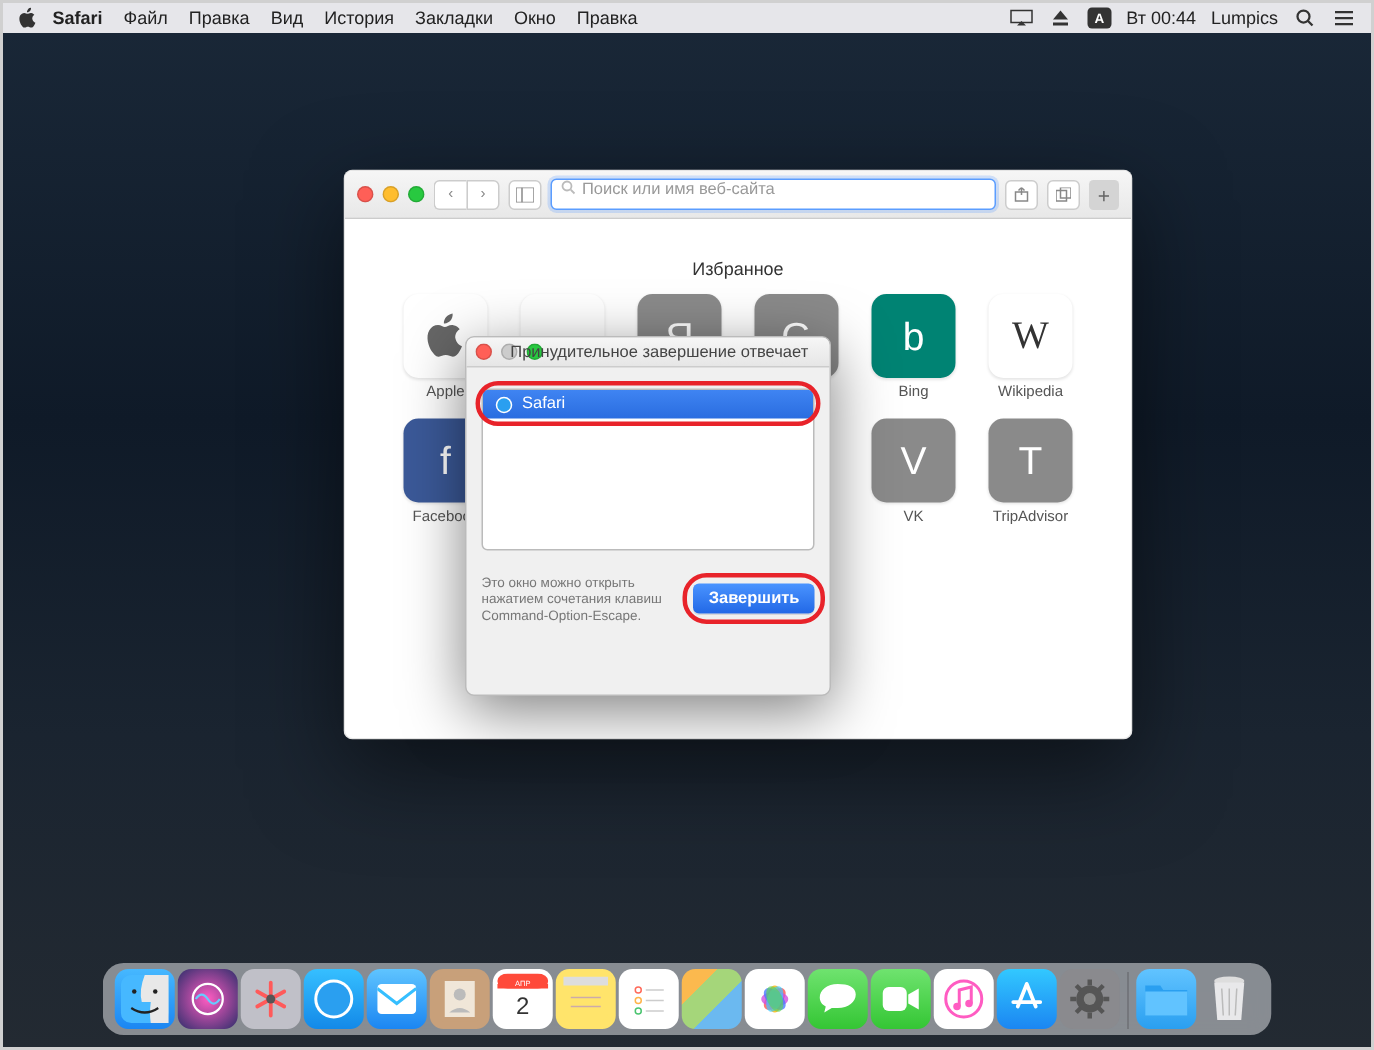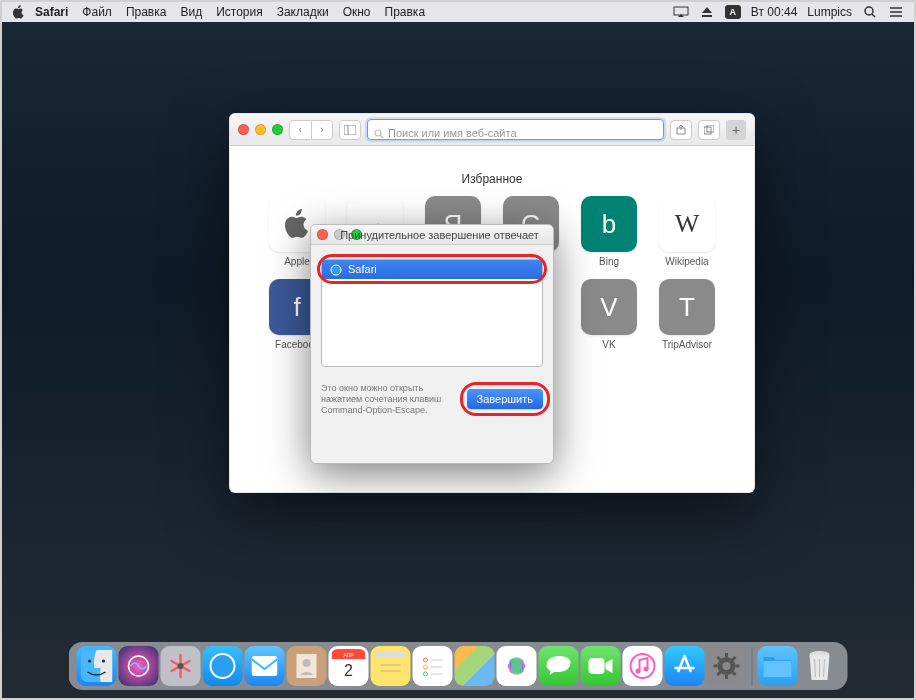--- a/index.html
+++ b/index.html
@@ -38,21 +38,21 @@
   }
   .traffic { display: flex; gap: 6px; }
   .traffic span { width: 11px; height: 11px; border-radius: 50%; display:block; border:1px solid rgba(0,0,0,.15); }
   .tr-red { background:#ff5f57; } .tr-yel{background:#ffbd2e;} .tr-grn{background:#28c940;}
   .safari .navbtn { width:22px; height:20px; border:1px solid #ccc; border-radius:4px; background:#fff; display:inline-flex; align-items:center; justify-content:center; font-size:10px; color:#888;}
   .safari .navpair { display:flex; }
   .safari .navpair .navbtn:first-child{border-radius:4px 0 0 4px; border-right:none;}
   .safari .navpair .navbtn:last-child{border-radius:0 4px 4px 0;}
   .safari .urlbar {
     flex: 1; height: 21px; border: 1px solid #5b9dff; border-radius: 4px;
-    display: flex; align-items: flex-end; padding: 0 6px; font-size: 11px;
+    display: flex; align-items: flex-start; padding: 0 6px; font-size: 11px;
     color: #999; box-shadow: 0 0 0 2px rgba(91,157,255,.25);
     background:#fff;
   }
   .safari .urlbar .searchglyph{margin-right:4px;color:#bbb;}
   .safari .plus-tab{width:20px;height:20px;background:#d4d4d4;border-radius:3px;display:flex;align-items:center;justify-content:center;color:#666;font-size:14px;}
   .safari .content { padding: 20px 12px; text-align:center; }
   .safari .content .section{font-size:12px;color:#333;margin:6px 0 10px;}
   .favgrid { display:grid; grid-template-columns: repeat(6,68px); gap:12px 10px; justify-content:center;}
   .favitem{width:68px; text-align:center;}
   .favicon{width:56px;height:56px;margin:0 auto 4px;border-radius:10px;display:flex;align-items:center;justify-content:center;font-size:26px;font-weight:500;box-shadow:0 1px 2px rgba(0,0,0,.1);}
@@ -75,21 +75,21 @@
     border:1px solid #bbb; overflow:hidden;
   }
   .fqdialog .titlebar{height:20px;background:linear-gradient(#f6f6f6,#e6e6e6);border-bottom:1px solid #ccc;display:flex;align-items:center;padding:0 6px;font-size:11px;gap:6px;}
   .fqdialog .titlebar .title{flex:1;text-align:center;color:#444;margin-left:-36px;}
   .fqdialog .body{padding:8px 10px;font-size:10px;color:#333;line-height:1.3;}
   .fqdialog .listwrap{margin:6px 0 0; position:relative;}
   .fqdialog .list{background:#fff;border:1px solid #bbb;border-radius:4px;height:108px;overflow:hidden;}
   .fqdialog .list .row{height:19px;background:linear-gradient(#3f84f2,#2a6de0);color:#fff;font-size:11px;display:flex;align-items:center;padding:0 8px;gap:6px;}
   .fqdialog .foot{display:flex;align-items:center;gap:8px;padding:8px 10px;font-size:9px;color:#777;line-height:1.2;}
   .fqdialog .foot .hint{flex:1;}
-  .fqdialog .endbtn{background:linear-gradient(#4a94ff,#2268e6);color:#fff;border:none;border-radius:4px;padding:4px 10px;font-size:11px;font-weight:400;box-shadow:0 1px 0 rgba(0,0,0,.1);}
+  .fqdialog .endbtn{background:linear-gradient(#4a94ff,#2268e6);color:#fff;border:none;border-radius:4px;padding:4px 10px;font-size:11px;font-weight:700;box-shadow:0 1px 0 rgba(0,0,0,.1);}
   .highlight{position:absolute;border:3px solid #e8232a;border-radius:16px;pointer-events:none;}
 
   
   .dock{
     position:absolute; bottom:8px; left:50%; transform:translateX(-50%);
     background:rgba(220,222,226,.55); border-radius:14px; padding:4px 8px;
     display:flex; align-items:flex-end; gap:2px;
     backdrop-filter: blur(6px);
   }
   .dock .dockicon{width:40px;height:40px;border-radius:9px;display:flex;align-items:center;justify-content:center;font-size:18px;}

